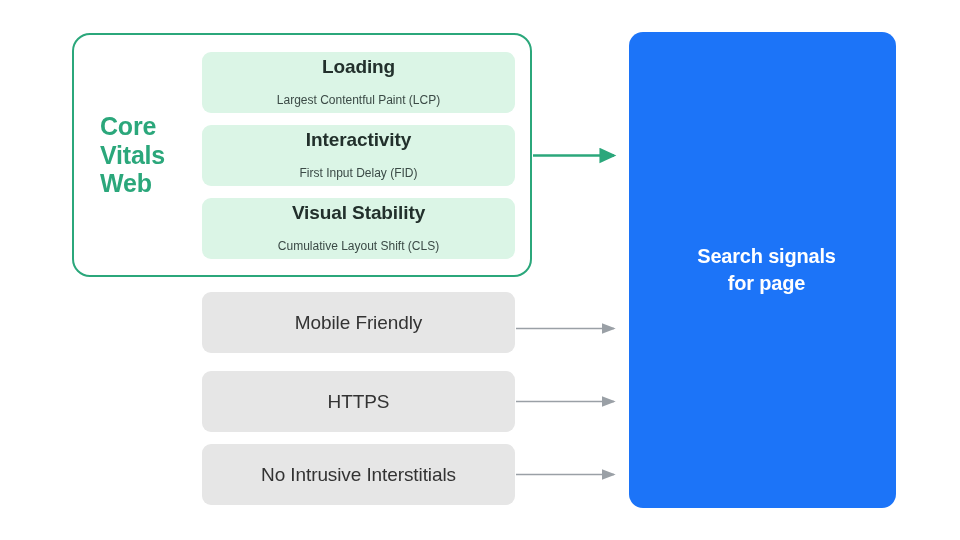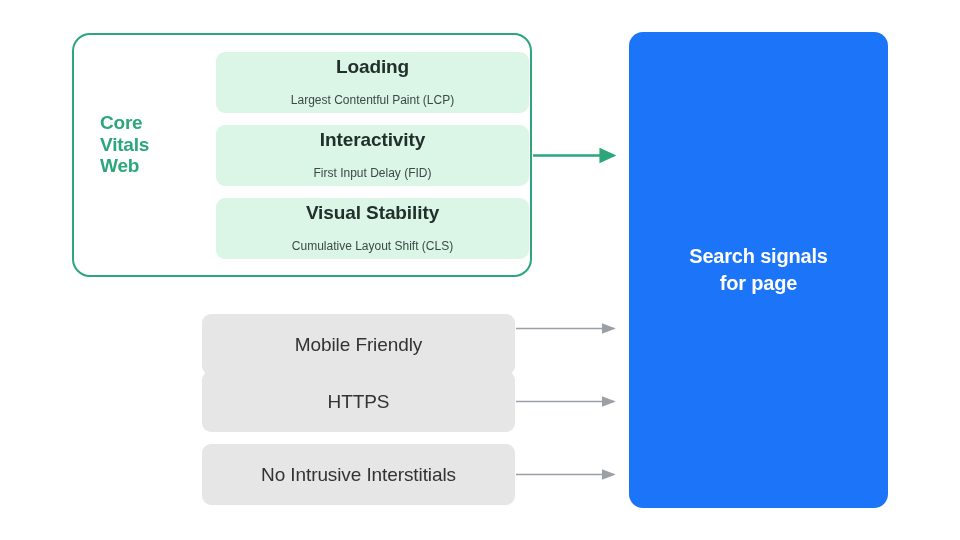--- a/index.html
+++ b/index.html
@@ -31,32 +31,32 @@
     box-sizing: border-box;
   }
 
   
   .cwv-label {
     position: absolute;
     left: 100px;
     top: 112px;
     width: 96px;
     color: #2BA77B;
-    font-size: 19px;
+    font-size: 25px;
     font-weight: bold;
     line-height: 1.14;
     letter-spacing: -0.2px;
     text-align: left;
   }
   .cwv-label span { display: block; }
 
   
   .metric-card {
     position: absolute;
-    left: 216px;
+    left: 202px;
     width: 313px;
     height: 61px;
     background: #DBF5E6;
     border-radius: 9px;
     display: flex;
     flex-direction: column;
     align-items: center;
     justify-content: center;
   }
   .metric-card.m1 { top: 52px; }
@@ -83,21 +83,21 @@
     position: absolute;
     left: 202px;
     width: 313px;
     height: 61px;
     background: #E6E6E6;
     border-radius: 9px;
     display: flex;
     align-items: center;
     justify-content: center;
   }
-  .gray-box.g1 { top: 314px; }
+  .gray-box.g1 { top: 292px; }
   .gray-box.g2 { top: 371px; }
   .gray-box.g3 { top: 444px; }
   .gray-label {
     color: #333333;
     font-size: 19px;
     font-weight: normal;
     letter-spacing: -0.1px;
   }
 
   
@@ -105,20 +105,21 @@
     position: absolute;
     left: 629px;
     top: 32px;
     width: 259px;
     height: 476px;
     background: #1C74F8;
     border-radius: 14px;
     display: flex;
     align-items: center;
     justify-content: center;
+    padding-left: 8px;
   }
   .blue-text {
     color: #ffffff;
     font-size: 20px;
     font-weight: bold;
     line-height: 1.35;
     text-align: center;
     letter-spacing: -0.2px;
     padding: 0 24px;
   }

